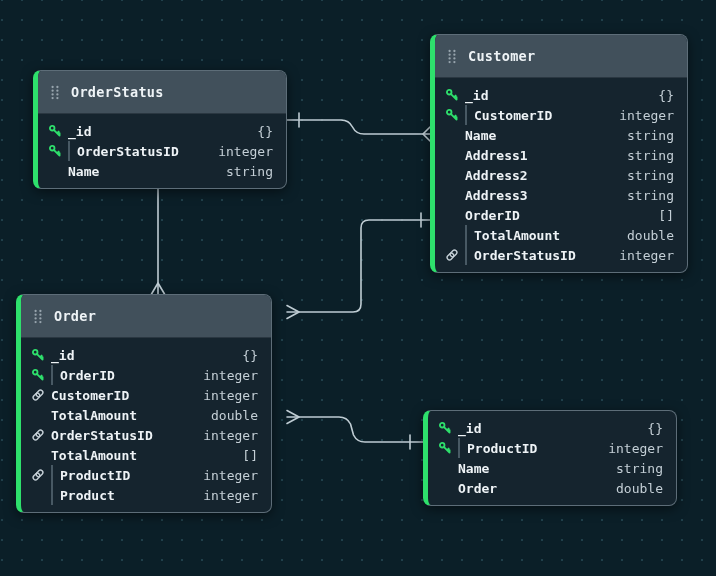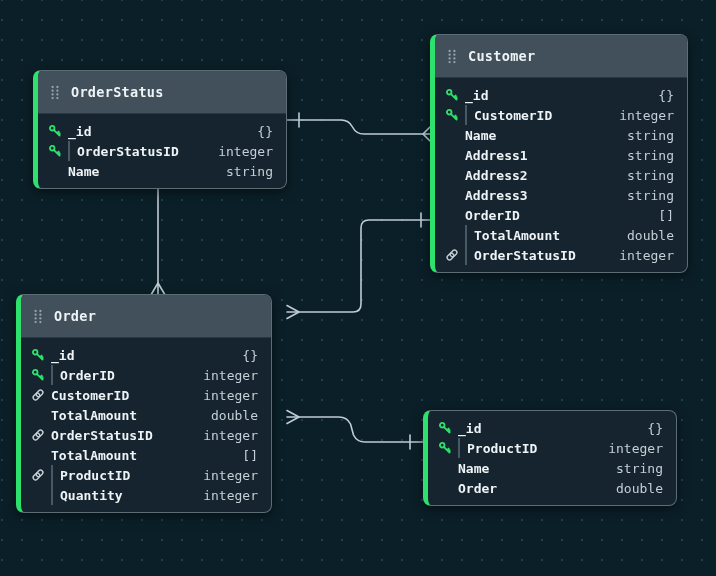--- a/index.html
+++ b/index.html
@@ -303,21 +303,21 @@
               </g>
             </svg>
           </span>
         <span class="guide"></span>
         <span class="fname">ProductID</span>
         <span class="ftype">integer</span>
       </div>
       <div class="row">
         <span class="icon-cell"></span>
         <span class="guide"></span>
-        <span class="fname">Quantity</span>
+        <span class="fname">Product</span>
         <span class="ftype">integer</span>
       </div>
     </div>
   </div>
 
   <div class="table" style="left:423px;top:410px;width:254px;">
     <div class="tbody">
       <div class="row">
         <span class="icon-cell">
             <svg width="14" height="14" viewBox="0 0 16 16">

